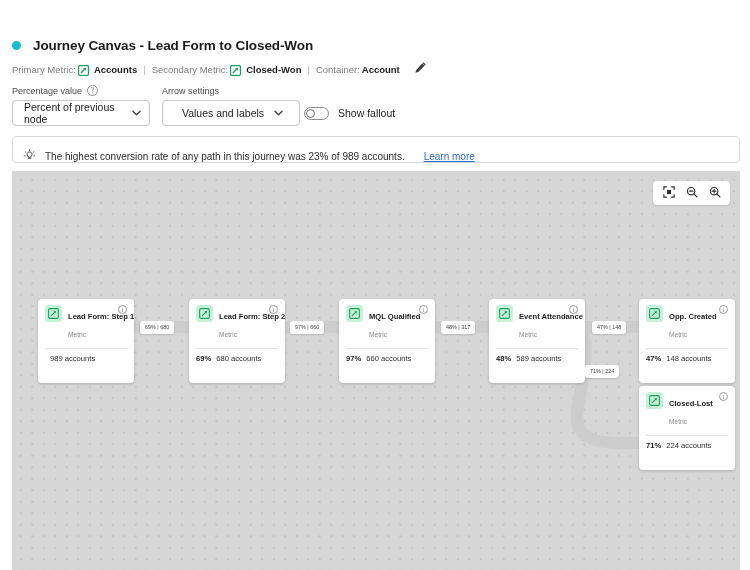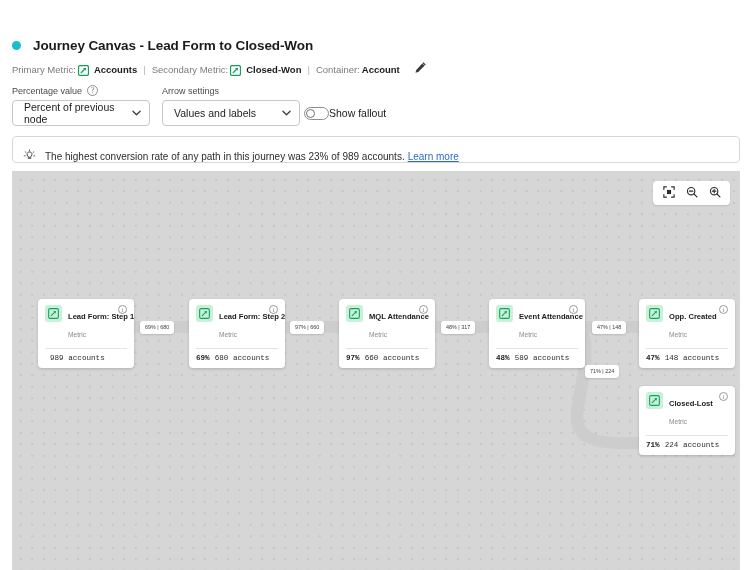--- a/index.html
+++ b/index.html
@@ -63,33 +63,33 @@
     display: flex; align-items: center; gap: 5px;
   }
   .help-icon {
     width: 11px; height: 11px; border-radius: 50%;
     border: 1px solid #909090; color: #707070;
     font-size: 8px; line-height: 9px; text-align: center;
     display: inline-block; cursor: pointer;
     font-family: "Liberation Serif", serif;
   }
   .select-box {
-    display: flex; align-items: center; justify-content: space-between;
+    display: flex; align-items: center; justify-content: center;
     border: 1px solid #c6c6c6; border-radius: 4px;
     background: #fff; height: 26px;
     padding: 0 8px 0 11px;
     font-size: 10.5px; color: #1b1b1b;
     cursor: pointer; min-width: 100px;
   }
   .select-box .caret { margin-left: 10px; color: #3a3a3a; font-size: 8px; }
   .sel-percentage { width: 138px; }
   .sel-arrow { width: 138px; }
 
   .toggle-wrap {
-    display: flex; align-items: center; 
+    display: flex; align-items: center; gap: 9px;
     height: 26px; margin-left: 4px;
   }
   .toggle {
     width: 25px; height: 13px; border-radius: 7px;
     background: #fff; border: 1.5px solid #8e8e8e;
     position: relative; cursor: pointer; flex: 0 0 auto;
   }
   .toggle .knob {
     position: absolute; left: 1px; top: 1px;
     width: 9px; height: 9px; border-radius: 50%;
@@ -102,21 +102,21 @@
     margin: 2px 10px 8px 12px;
     border: 1px solid #d8d8d8; border-radius: 4px;
     background: #fff;
     height: 27px;
     display: flex; align-items: flex-end;
     padding: 0 10px;
     font-size: 10px; color: #2c2c2c;
   }
   .bulb-icon { margin-right: 9px; display: flex; align-items: center; }
   .banner-link {
-    color: #2b6cc4; text-decoration: underline; margin-left: 3px;
+    color: #2b6cc4; text-decoration: underline; margin-left: 19px;
     cursor: pointer;
   }
 
   
   .canvas {
     position: relative;
     margin: 0 10px 0 12px;
     height: 420px;
     background-color: #d6d6d6;
     background-image: radial-gradient(circle, #c4c4c4 0.8px, transparent 0.9px);
@@ -166,22 +166,22 @@
   .node-info {
     flex: 0 0 auto; margin-left: 3px;
     width: 9px; height: 9px; border-radius: 50%;
     border: 0.9px solid #9a9a9a; color: #8a8a8a;
     font-size: 6.5px; line-height: 7.5px; text-align: center;
     cursor: pointer; font-family: "Liberation Serif", serif;
   }
   .node-divider { border-top: 1px solid #e3e3e3; margin: 7px 0 0 0; }
   .node-foot {
     display: flex; align-items: baseline; gap: 5px;
-    padding: 5px 0 6px 0;
-    font-size: 7.6px; color: #2c2c2c; font-family: Liberation Mono, monospace;
+    padding: 5px 0 20px 0;
+    font-size: 7.6px; color: #2c2c2c;
   }
   .node-pct { font-weight: bold; color: #1b1b1b; }
 
   
   .edge-label {
     position: absolute; z-index: 30;
     background: #fff; border-radius: 3px;
     box-shadow: 0 1px 2px rgba(0,0,0,.14);
     font-size: 5.4px; color: #3a3a3a;
     padding: 3px 5px;
@@ -382,21 +382,21 @@
   <div class="node" style="left:327px; top:128px;">
     <div class="node-top">
       <span class="node-icon">
         <svg width="11" height="11" viewBox="0 0 12 12">
             <rect x="0.7" y="0.7" width="10.6" height="10.6" rx="1.6" fill="none" stroke="#17a25c" stroke-width="1.2"></rect>
             <path d="M3.5 8.3 L8 3.9" stroke="#17a25c" stroke-width="1.2" stroke-linecap="round"></path>
             <path d="M8.3 3.5 L8.3 6.2 L5.6 3.5 Z" fill="#17a25c"></path>
           </svg>
       </span>
       <span class="node-titles">
-        <span class="node-title">MQL Attendance</span>
+        <span class="node-title">MQL Qualified</span>
         <span class="node-sub">Metric</span>
       </span>
       <span class="node-info">i</span>
     </div>
     <div class="node-divider"></div>
     <div class="node-foot">
       <span class="node-pct">97%</span>
       <span>660 accounts</span>
     </div>
   </div>

